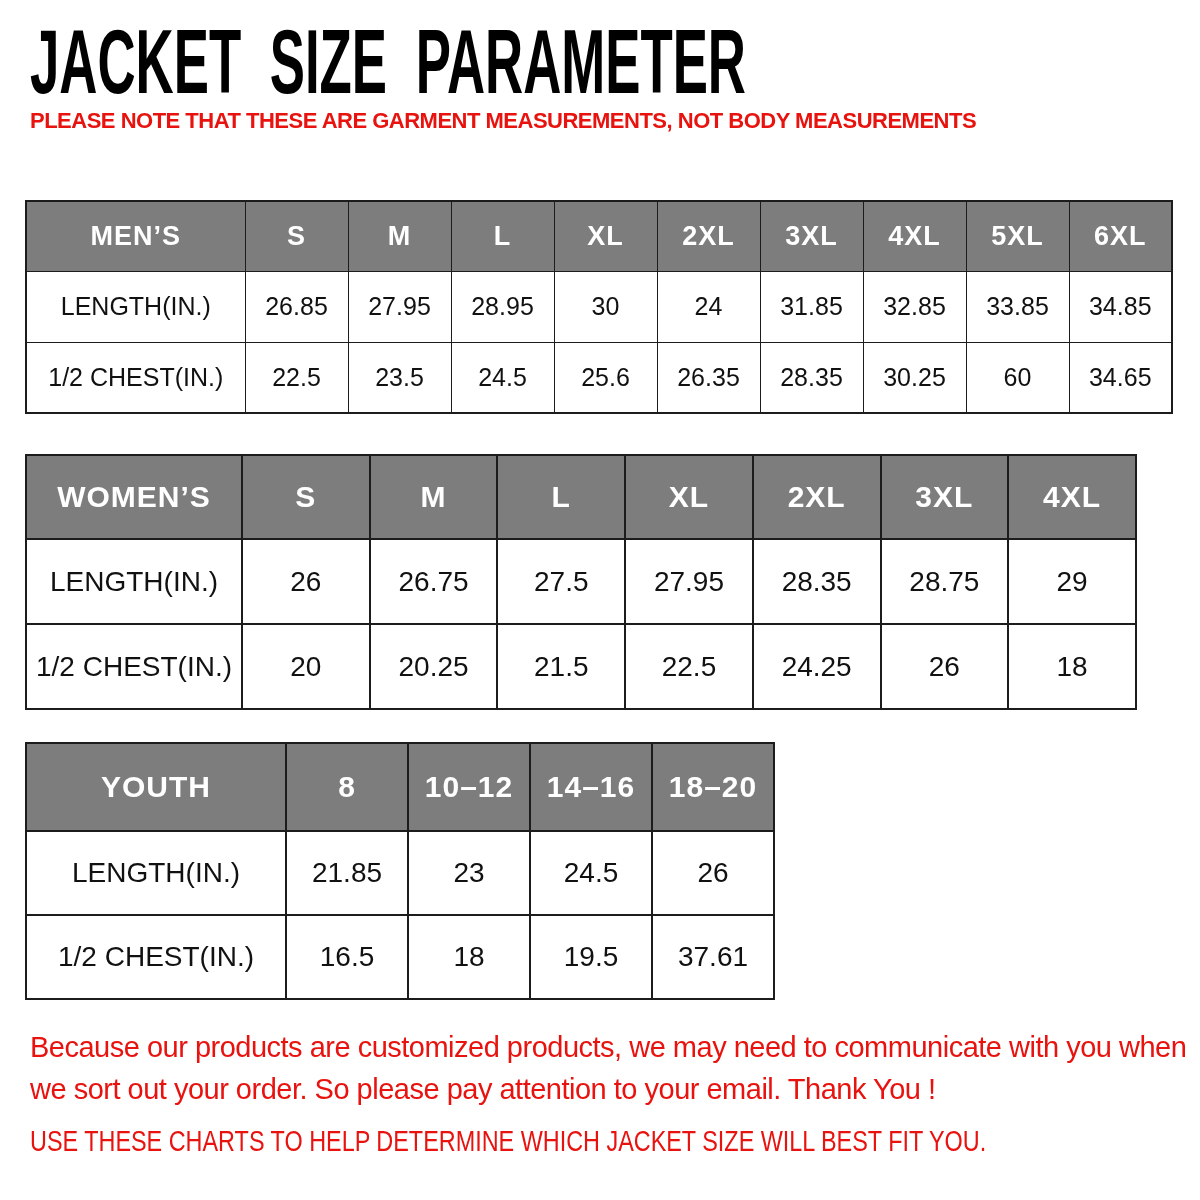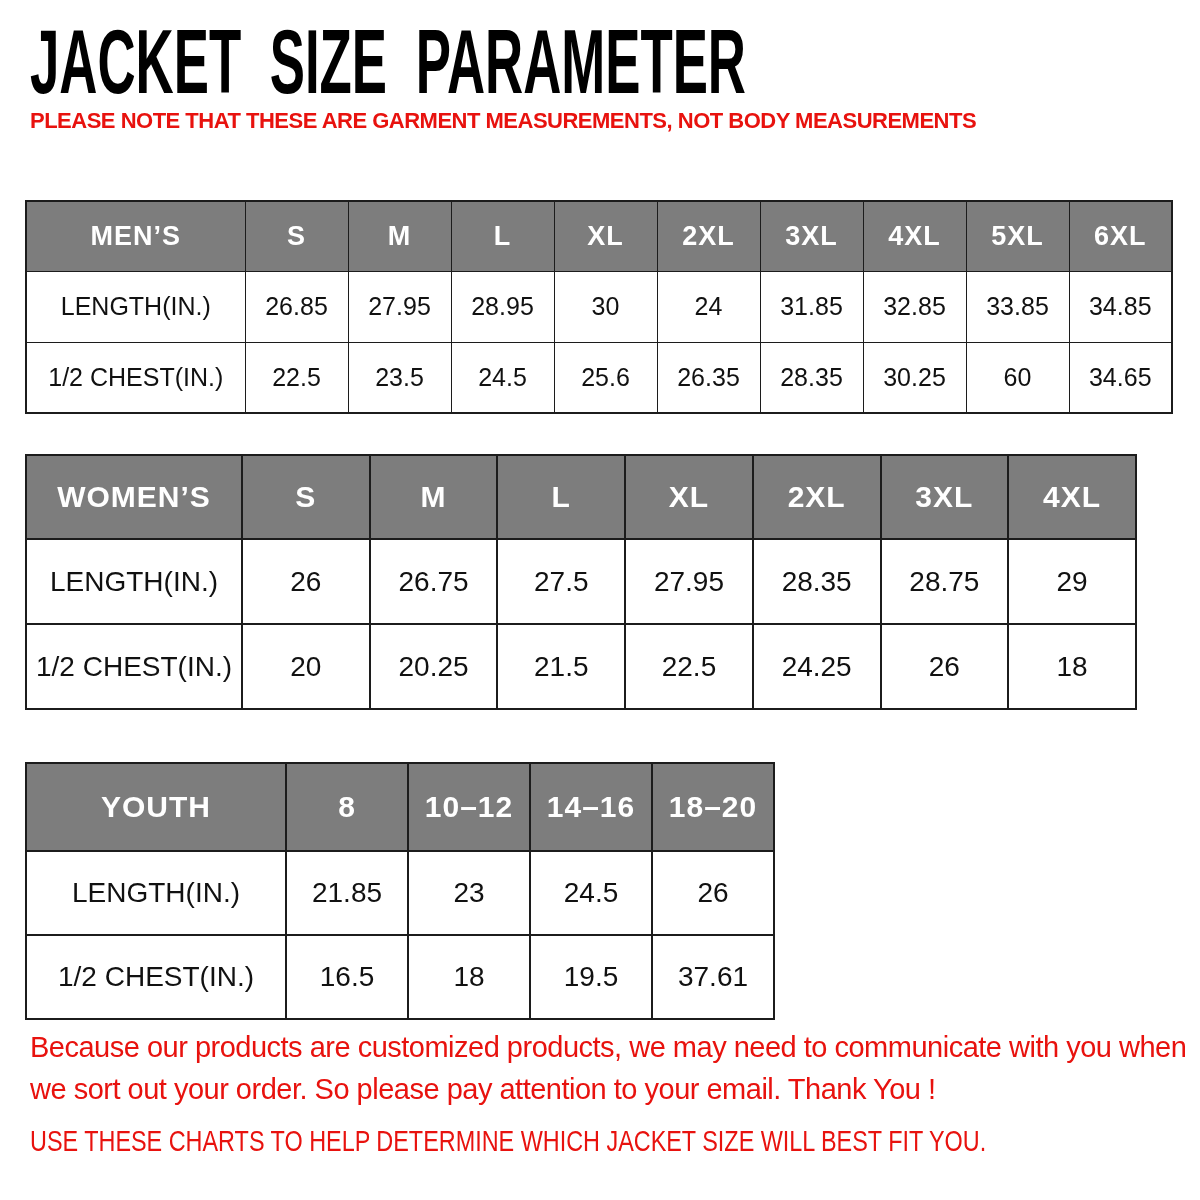--- a/index.html
+++ b/index.html
@@ -51,21 +51,21 @@
   #mens-table tbody tr{height:71px;}
   #mens-table th:first-child{width:219px;}
 
   #womens-table{left:25px;top:454px;width:1112px;font-size:28px;border:2px solid var(--border);}
   #womens-table th,#womens-table td{border-width:2px;}
   #womens-table th{font-size:30px;}
   #womens-table thead tr{height:84px;}
   #womens-table tbody tr{height:85px;}
   #womens-table th:first-child{width:216px;}
 
-  #youth-table{left:25px;top:762px;width:750px;font-size:28px;border:2px solid var(--border);}
+  #youth-table{left:25px;top:742px;width:750px;font-size:28px;border:2px solid var(--border);}
   #youth-table th,#youth-table td{border-width:2px;}
   #youth-table th{font-size:30px;}
   #youth-table thead tr{height:88px;}
   #youth-table tbody tr{height:84px;}
   #youth-table th:first-child{width:260px;}
 
   
   .footer-para{
     position:absolute;left:30px;top:1026px;margin:0;width:1175px;
     font-size:29px;line-height:1.46;color:var(--red);

